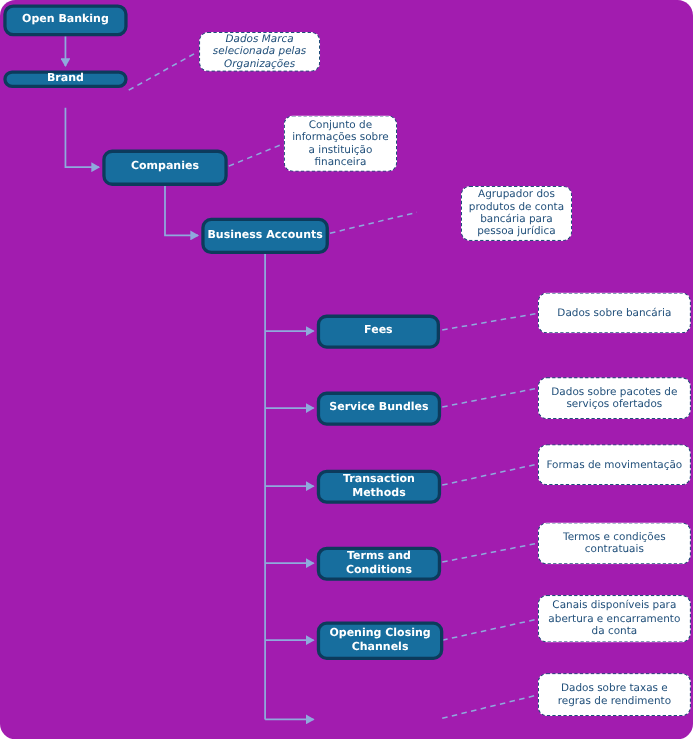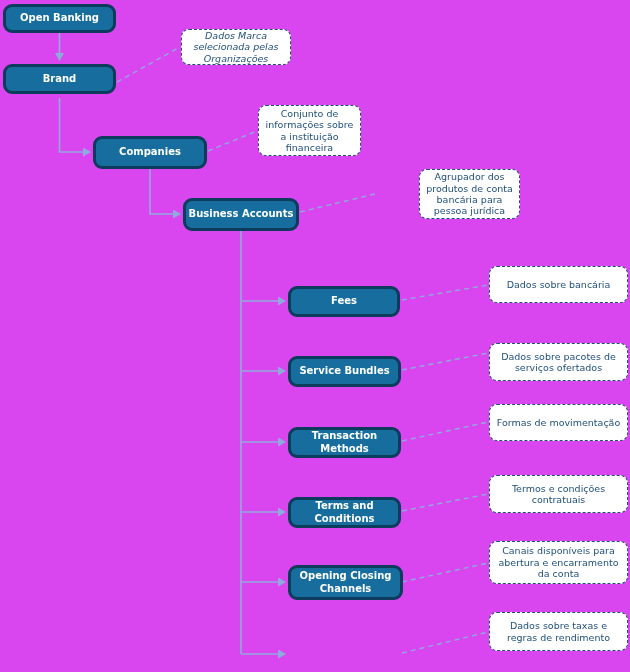--- a/index.html
+++ b/index.html
@@ -5,22 +5,23 @@
   html, body {
     margin: 0;
     padding: 0;
     background: #ffffff;
     font-family: "DejaVu Sans", "Liberation Sans", sans-serif;
   }
   #canvas {
     position: relative;
     width: 630px;
     height: 672px;
-    background: #d946ef;
+    background: #a21caf;
     overflow: hidden;
+    border-radius: 14px;
   }
   #wires {
     position: absolute;
     left: 0; top: 0;
     width: 630px; height: 672px;
   }
   .node {
     position: absolute;
     box-sizing: border-box;
     background: #176E9E;
@@ -85,21 +86,21 @@
       <path d="M402,370 L488,353"></path>
       <path d="M402,441 L488,422"></path>
       <path d="M402,511 L488,494"></path>
       <path d="M402,582 L488,563"></path>
       <path d="M402,653 L488,632"></path>
     </g>
   </svg>
 
   <div class="node" style="left:3px; top:4px; width:113px; height:29px;">Open Banking</div>
 
-  <div class="node" style="left:3px; top:64px; width:113px; height:30px;">Brand</div>
+  <div class="node" style="left:3px; top:64px; width:113px; height:16px;">Brand</div>
 
   <div class="node" style="left:93px; top:136px; width:114px; height:33px;">Companies</div>
 
   <div class="node" style="left:183px; top:198px; width:116px; height:33px;">Business Accounts</div>
 
   <div class="node" style="left:288px; top:286px; width:112px; height:31px;">Fees</div>
 
   <div class="node" style="left:288px; top:356px; width:113px; height:31px;">Service Bundles</div>
 
   <div class="node" style="left:288px; top:427px; width:113px; height:31px;">Transaction Methods</div>

